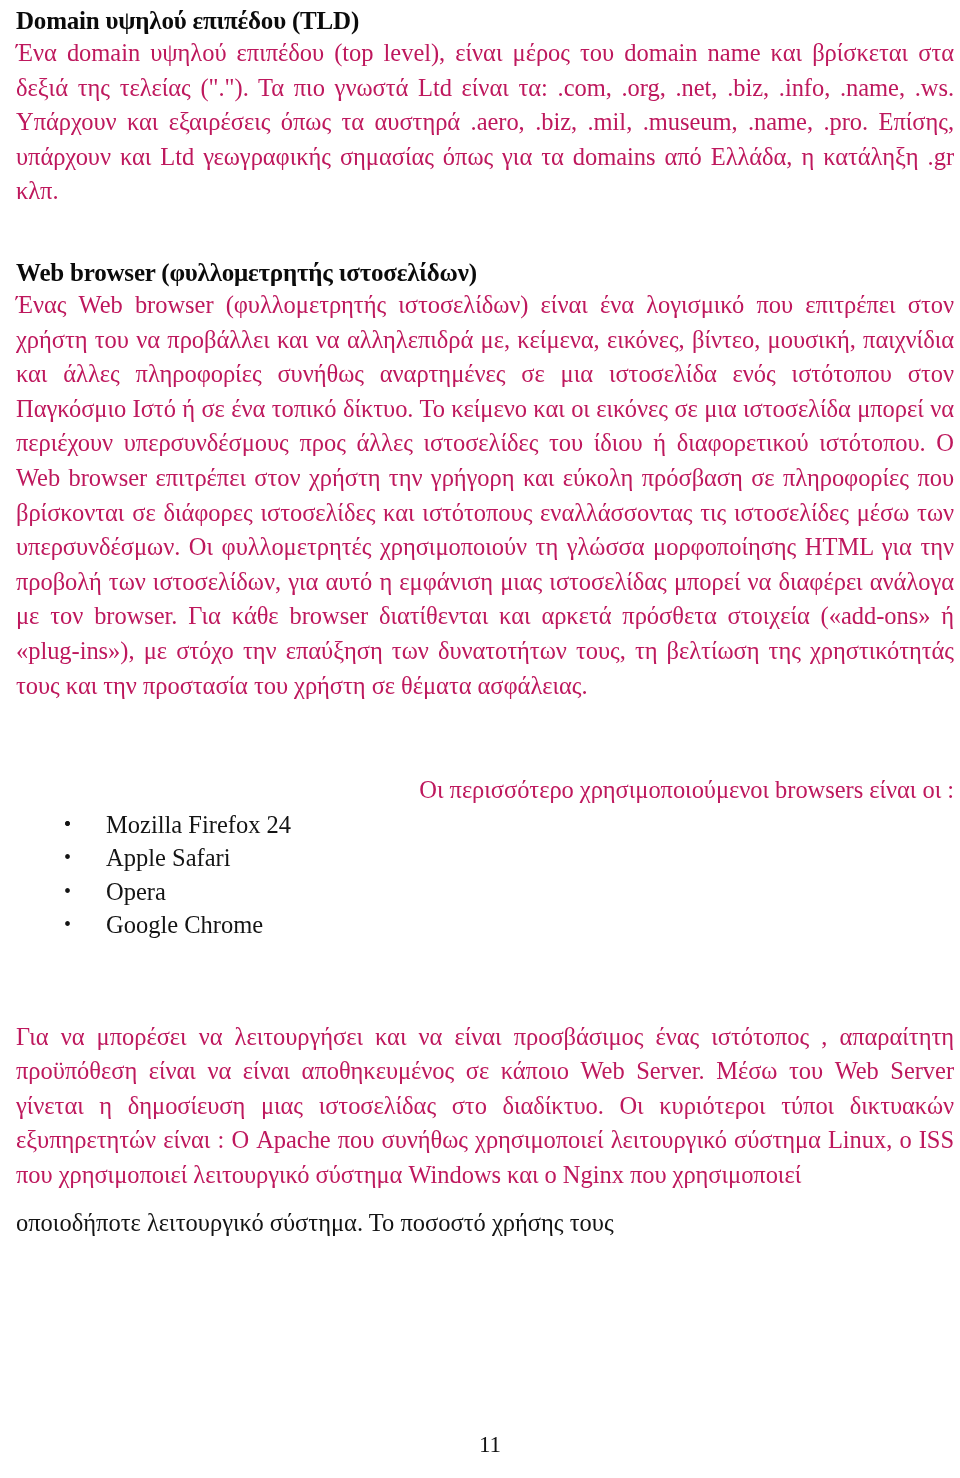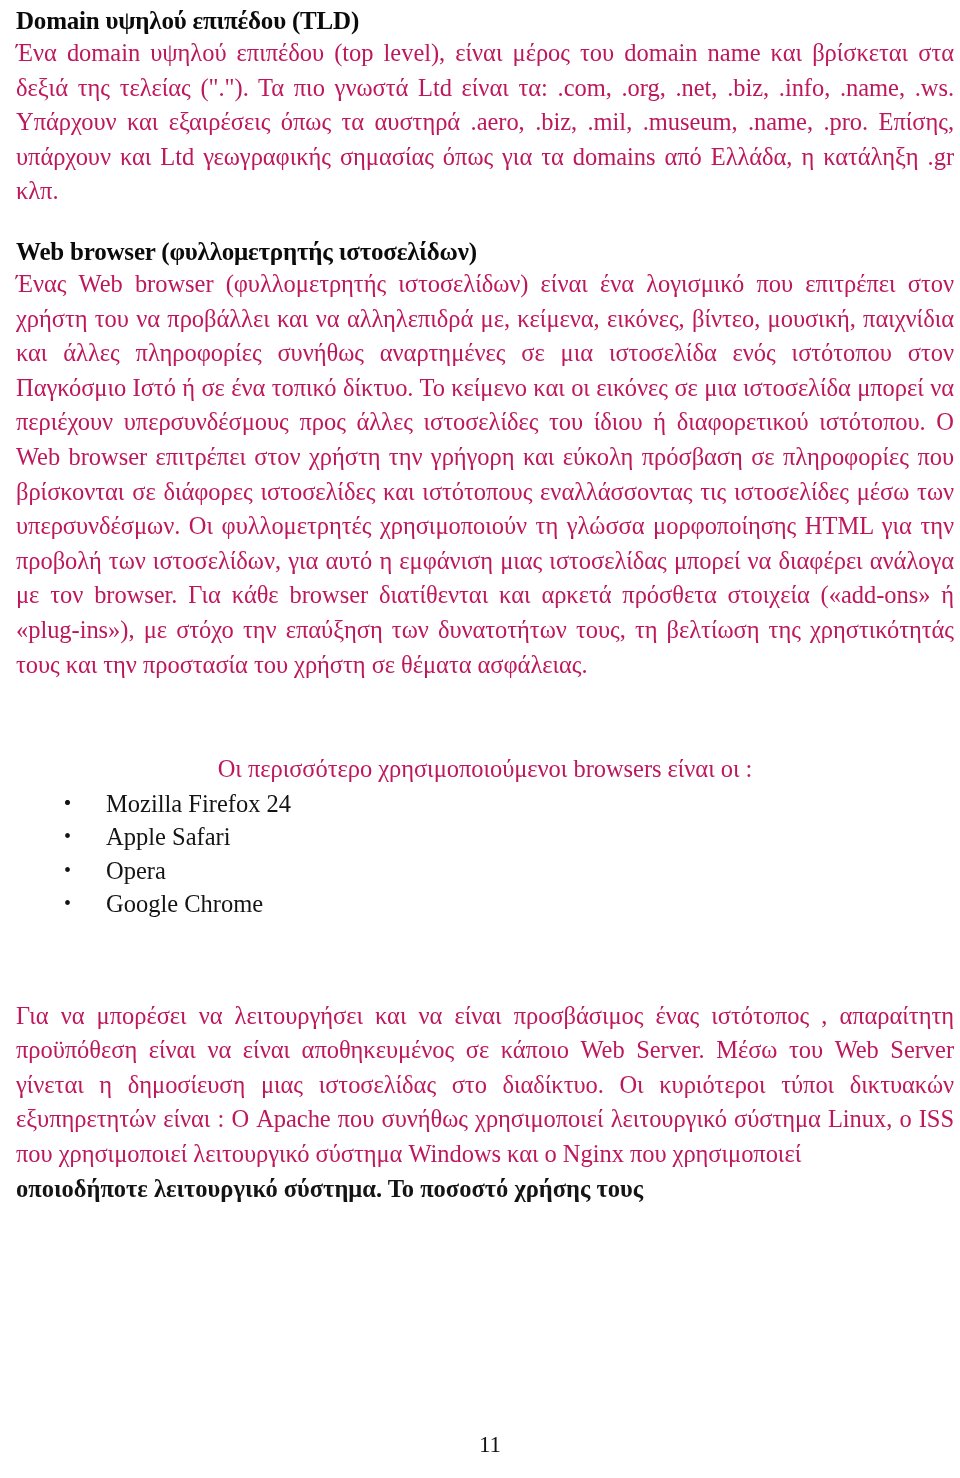--- a/index.html
+++ b/index.html
@@ -37,24 +37,24 @@
     font-size: 24.5px;
     line-height: 34.6px;
     margin: 0;
     text-align: justify;
     text-justify: inter-word;
     hyphens: none;
     color: #be185d;
     letter-spacing: -0.05px;
   }
   p.body-text.left {
-    text-align: center;
+    text-align: right;
   }
   .block-tld { margin-top: 0px; }
-  .block-browser { margin-top: 28px; }
+  .block-browser { margin-top: 49px; }
   .block-intro-list { margin-top: 70px; }
   .block-server { margin-top: 78px; }
 
   ul.browser-list {
     list-style: none;
     margin: 0;
     padding: 0;
   }
   ul.browser-list li {
     position: relative;
@@ -65,22 +65,21 @@
   }
   ul.browser-list li .bullet {
     position: absolute;
     left: 48px;
     top: 0;
     font-size: 20px;
     line-height: 33.5px;
     color: #141414;
   }
   .tail-lines {
-    margin-top: 0;
-    font-weight: bold;
+    margin-top: 13px;
   }
   .tail-lines p {
     font-size: 24.5px;
     line-height: 34.6px;
     margin: 0;
     text-align: left;
     color: #141414;
   }
   .page-number {
     position: absolute;

